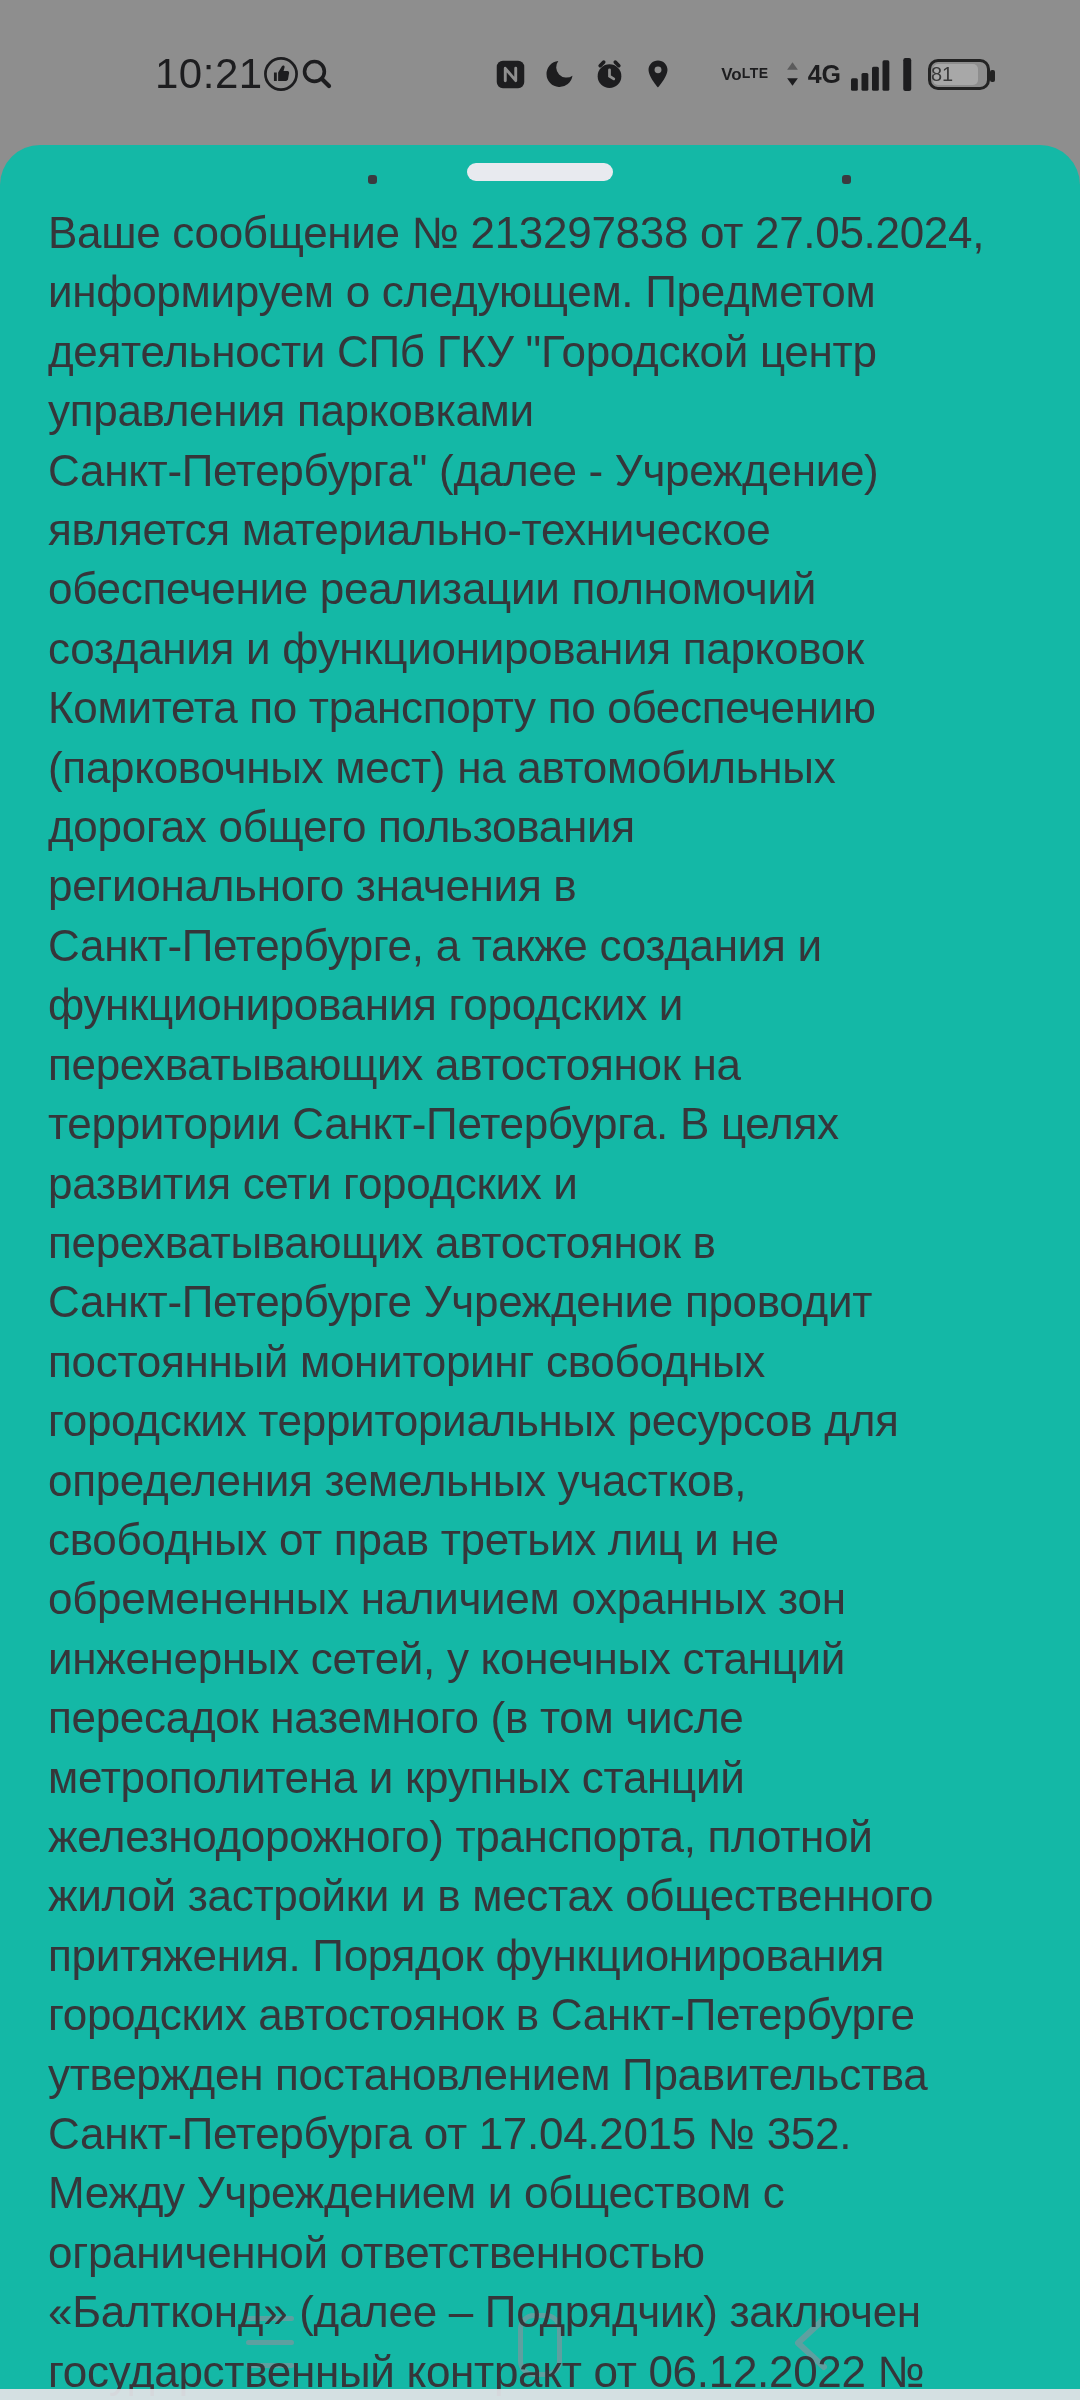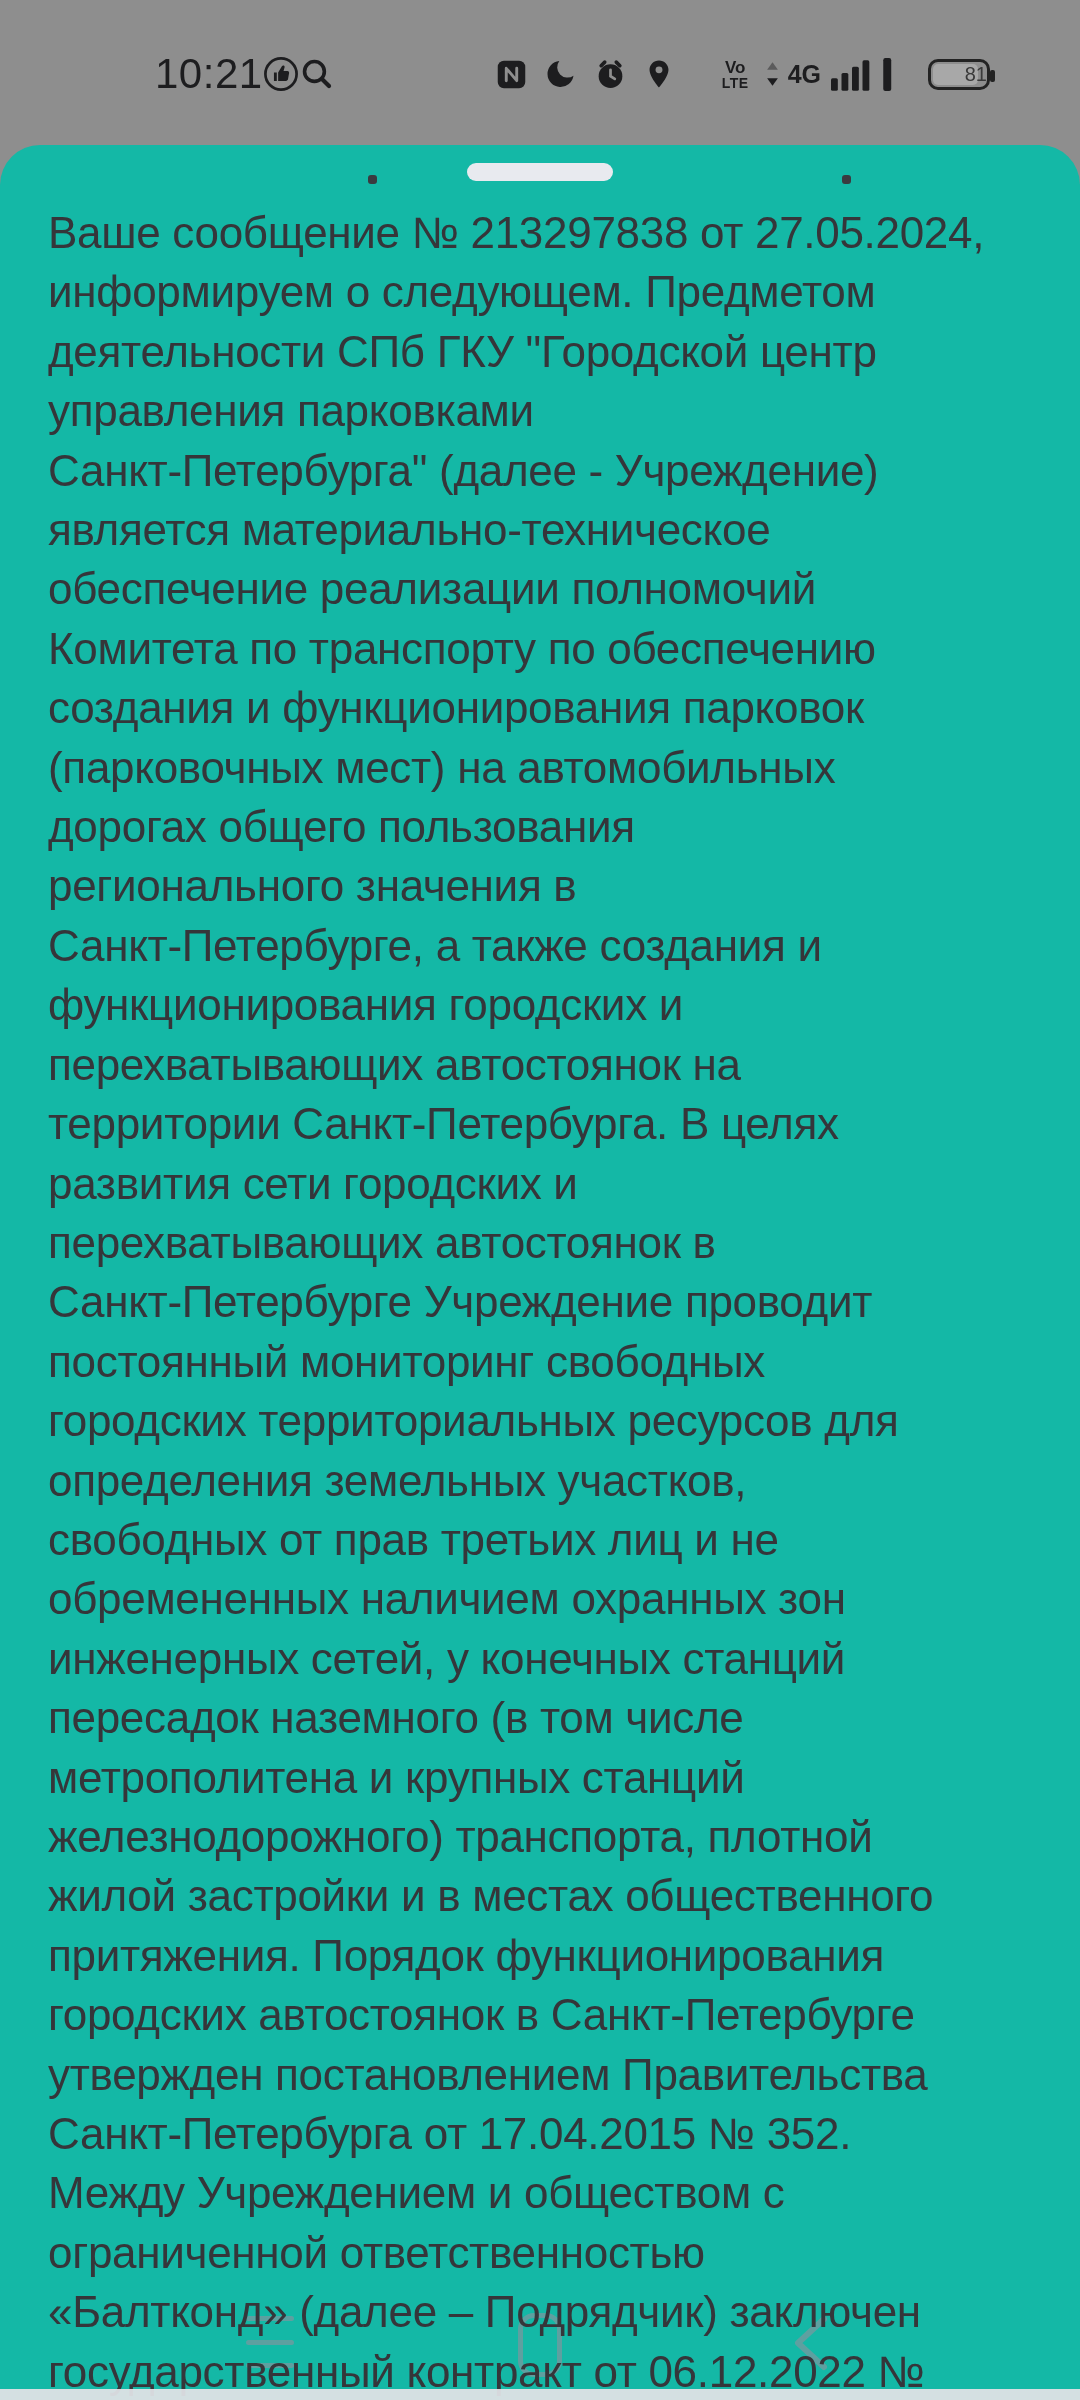--- a/index.html
+++ b/index.html
@@ -10,26 +10,26 @@
   
   .status-bar{
     position:absolute;top:0;left:0;width:1080px;height:142px;
     display:flex;align-items:center;box-sizing:border-box;
     padding:6px 90px 0 155px;color:#1d1d1f;
   }
   .sb-left{display:flex;align-items:center;gap:0;}
   .sb-time{font-size:42px;letter-spacing:.5px;}
   .sb-right{margin-left:auto;display:flex;align-items:center;gap:16px;}
   .sb-icon{display:block;}
-  .volte{display:flex;flex-direction:column;align-items:center;line-height:1;font-weight:bold;margin-left:31px;}
+  .volte{display:flex;flex-direction:row;align-items:flex-start;line-height:1;font-weight:bold;margin-left:31px;}
   .volte .v1{font-size:17px;}
   .volte .v2{font-size:14px;letter-spacing:.5px;}
   .battery{
     position:relative;width:62px;height:31px;border:3.5px solid #232323;border-radius:10px;
-    display:flex;align-items:center;justify-content:flex-end;box-sizing:border-box;margin-left:20px;
+    display:flex;align-items:center;justify-content:flex-start;box-sizing:border-box;
   }
   .battery .fill{position:absolute;left:2px;top:2px;bottom:2px;width:80%;background:#a8a8a8;border-radius:5px;}
   .battery .pct{position:relative;font-size:20px;color:#3a3a3a;}
   .battery .nub{position:absolute;right:-8px;top:8px;width:5px;height:12px;background:#232323;border-radius:2px;}
   
   .sheet{
     position:absolute;left:0;top:145px;width:1080px;height:2255px;
     background:#14b8a6;border-radius:40px 40px 0 0;
   }
   .drag-handle{
@@ -131,22 +131,22 @@
     </div>
 
     <div class="text-block">
         <div class="text-line">Ваше сообщение № 213297838 от 27.05.2024,</div>
         <div class="text-line">информируем о следующем. Предметом</div>
         <div class="text-line">деятельности СПб ГКУ "Городской центр</div>
         <div class="text-line">управления парковками</div>
         <div class="text-line">Санкт-Петербурга" (далее - Учреждение)</div>
         <div class="text-line">является материально-техническое</div>
         <div class="text-line">обеспечение реализации полномочий</div>
+        <div class="text-line">создания и функционирования парковок</div>
         <div class="text-line">Комитета по транспорту по обеспечению</div>
-        <div class="text-line">создания и функционирования парковок</div>
         <div class="text-line">(парковочных мест) на автомобильных</div>
         <div class="text-line">дорогах общего пользования</div>
         <div class="text-line">регионального значения в</div>
         <div class="text-line">Санкт-Петербурге, а также создания и</div>
         <div class="text-line">функционирования городских и</div>
         <div class="text-line">перехватывающих автостоянок на</div>
         <div class="text-line">территории Санкт-Петербурга. В целях</div>
         <div class="text-line">развития сети городских и</div>
         <div class="text-line">перехватывающих автостоянок в</div>
         <div class="text-line">Санкт-Петербурге Учреждение проводит</div>

